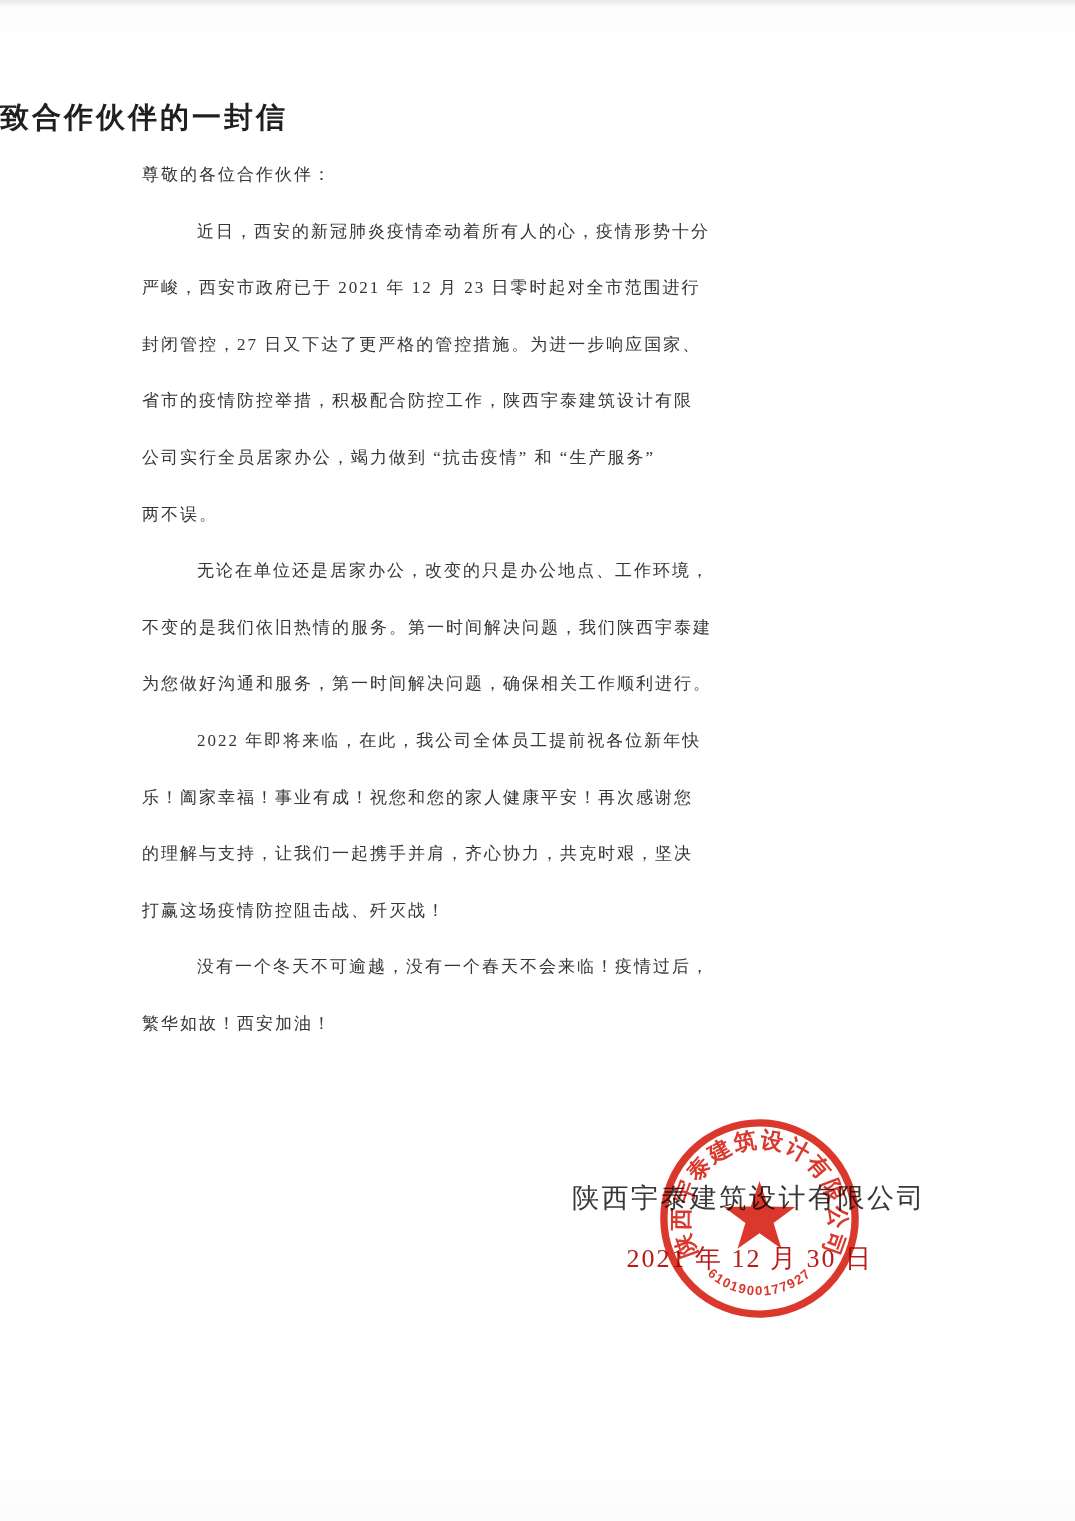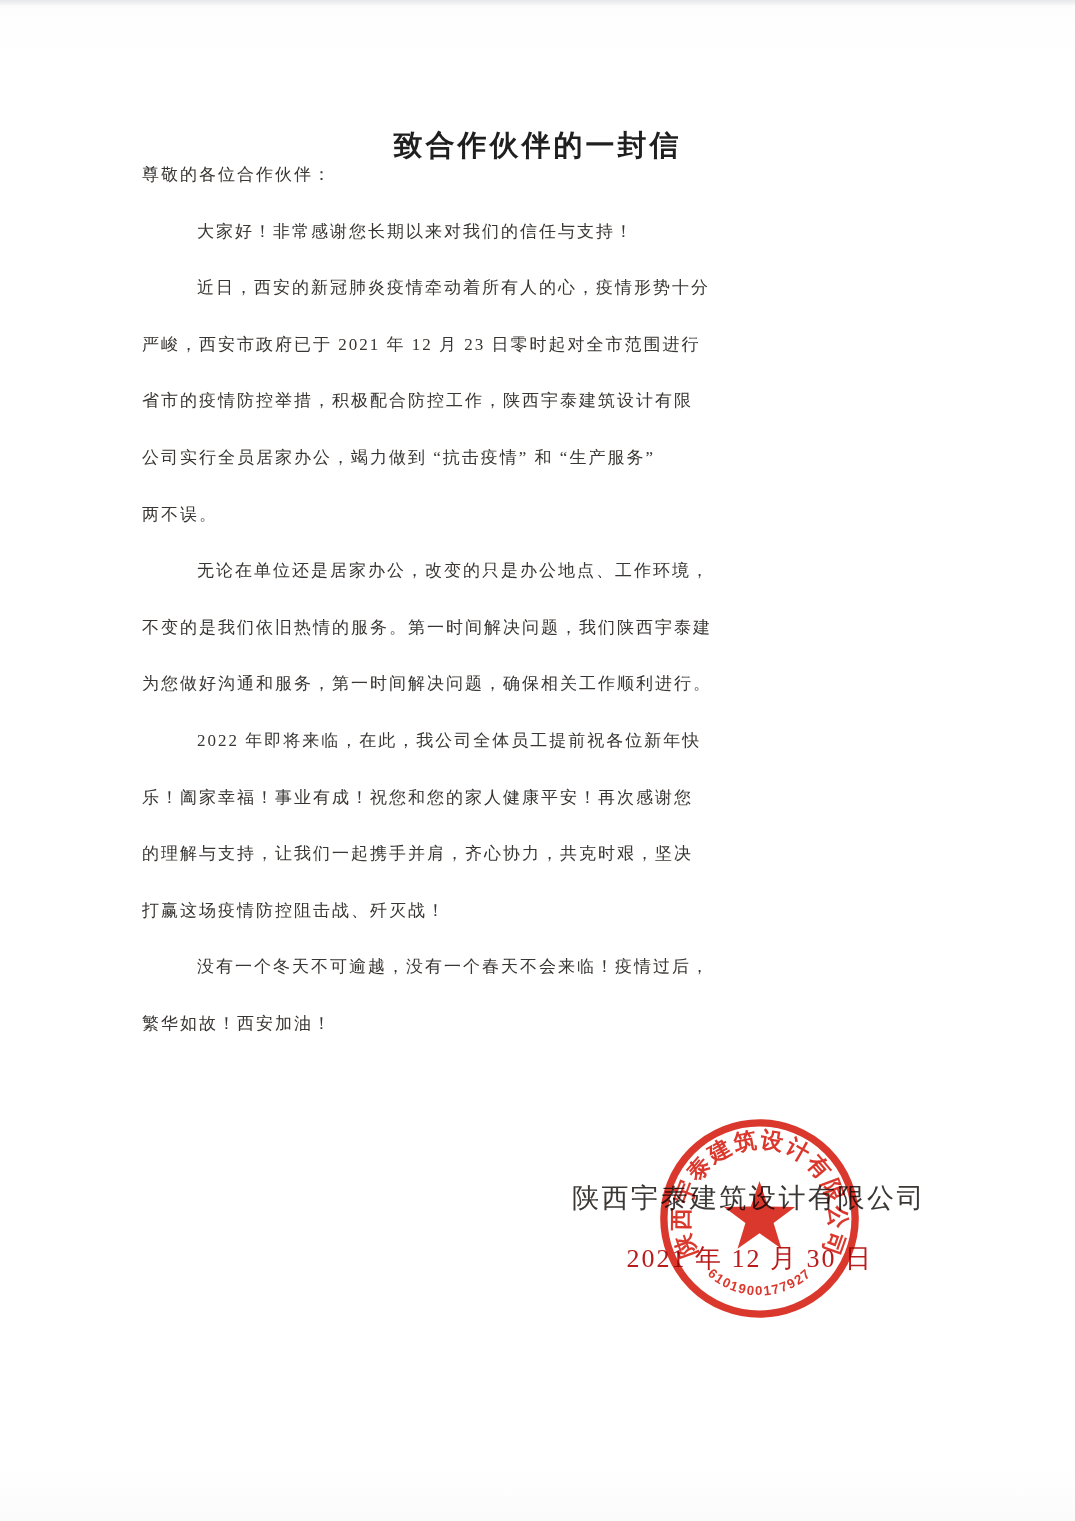--- a/index.html
+++ b/index.html
@@ -5,23 +5,23 @@
   html,body{margin:0;padding:0;}
   body{
     width:1075px;height:1521px;position:relative;overflow:hidden;
     background:linear-gradient(180deg,#f2f3f5 0px,#fdfdfd 8px,#ffffff 60px,#ffffff 1470px,#fbfbfb 1521px);
     font-family:"Liberation Serif","DejaVu Serif",serif;
     color:#383532;
   }
   .top-edge{position:absolute;top:0;left:0;right:0;height:5px;
     background:linear-gradient(180deg,#e7e8ea,#f6f7f8);}
   .title{
-    position:absolute;top:98px;left:0;width:100%;text-align:center;
+    position:absolute;top:98px;left:0;width:100%;text-align:left;
     font-family:"Liberation Sans","DejaVu Sans",sans-serif;
-    font-weight:bold;font-size:29px;letter-spacing:3px;color:#1f1f1f;margin-top:28px;
+    font-weight:bold;font-size:29px;letter-spacing:3px;color:#1f1f1f;
   }
   .body-text{
     position:absolute;left:142px;top:147px;width:790px;
     font-size:17px;letter-spacing:2px;line-height:56.6px;
   }
   .line{white-space:nowrap;}
   .indent{text-indent:55px;}
   .signature{
     position:absolute;top:1180px;right:149px;
     font-size:27px;letter-spacing:2.5px;color:#3a3734;
@@ -46,23 +46,23 @@
 </style>
 </head>
 <body>
 
 <div class="top-edge"></div>
 
 <div class="title">致合作伙伴的一封信</div>
 
 <div class="body-text">
   <div class="line">尊敬的各位合作伙伴：</div>
-  <div class="line indent">大家好！非常感谢您长期以来对我们的信任与支持！</div>
   <div class="line indent">近日，西安的新冠肺炎疫情牵动着所有人的心，疫情形势十分</div>
   <div class="line">严峻，西安市政府已于 2021 年 12 月 23 日零时起对全市范围进行</div>
+  <div class="line">封闭管控，27 日又下达了更严格的管控措施。为进一步响应国家、</div>
   <div class="line">省市的疫情防控举措，积极配合防控工作，陕西宇泰建筑设计有限</div>
   <div class="line">公司实行全员居家办公，竭力做到 “抗击疫情” 和 “生产服务”</div>
   <div class="line">两不误。</div>
   <div class="line indent">无论在单位还是居家办公，改变的只是办公地点、工作环境，</div>
   <div class="line">不变的是我们依旧热情的服务。第一时间解决问题，我们陕西宇泰建</div>
   <div class="line">为您做好沟通和服务，第一时间解决问题，确保相关工作顺利进行。</div>
   <div class="line indent">2022 年即将来临，在此，我公司全体员工提前祝各位新年快</div>
   <div class="line">乐！阖家幸福！事业有成！祝您和您的家人健康平安！再次感谢您</div>
   <div class="line">的理解与支持，让我们一起携手并肩，齐心协力，共克时艰，坚决</div>
   <div class="line">打赢这场疫情防控阻击战、歼灭战！</div>

